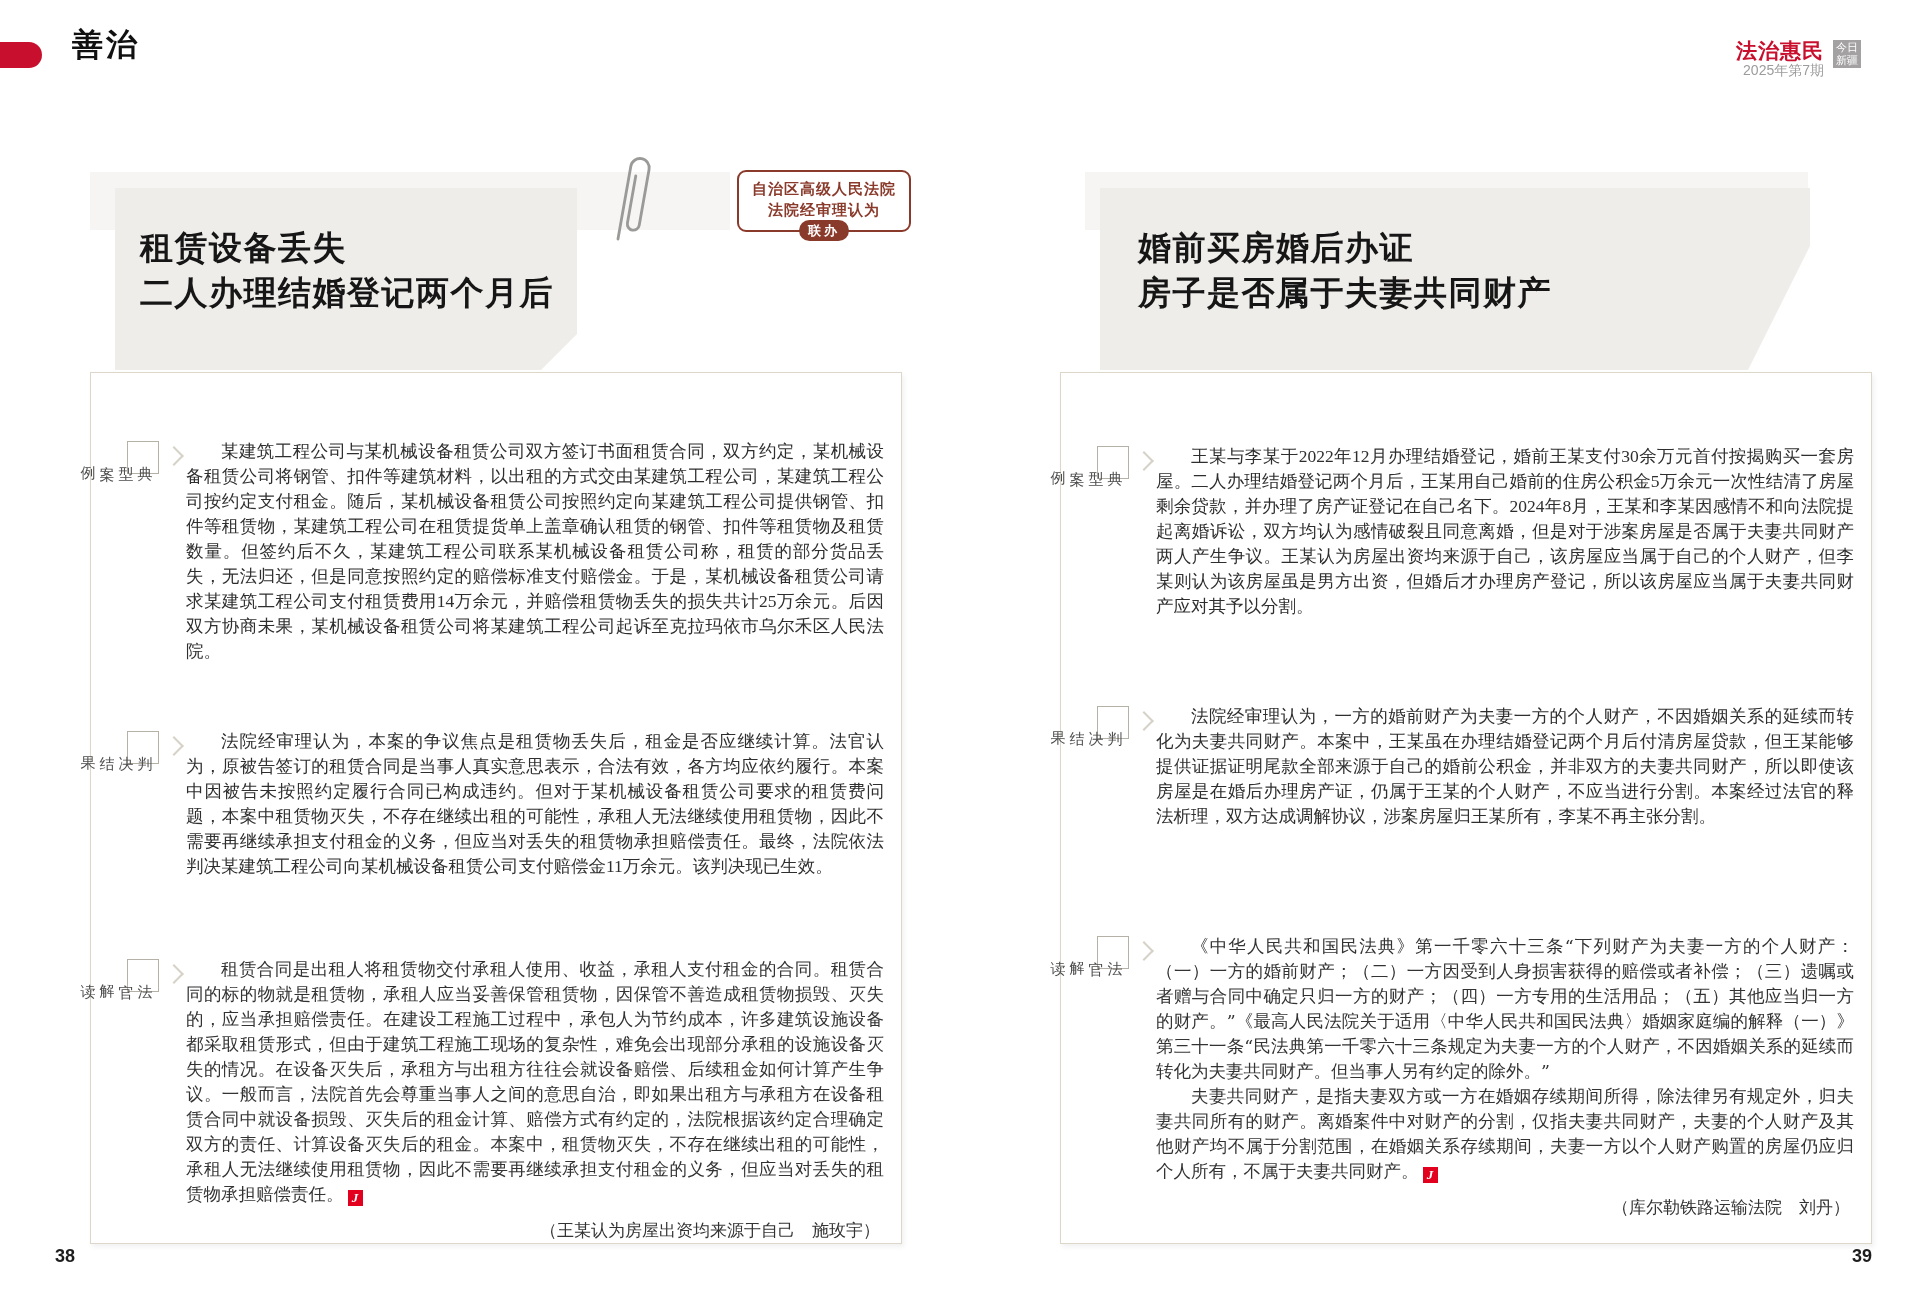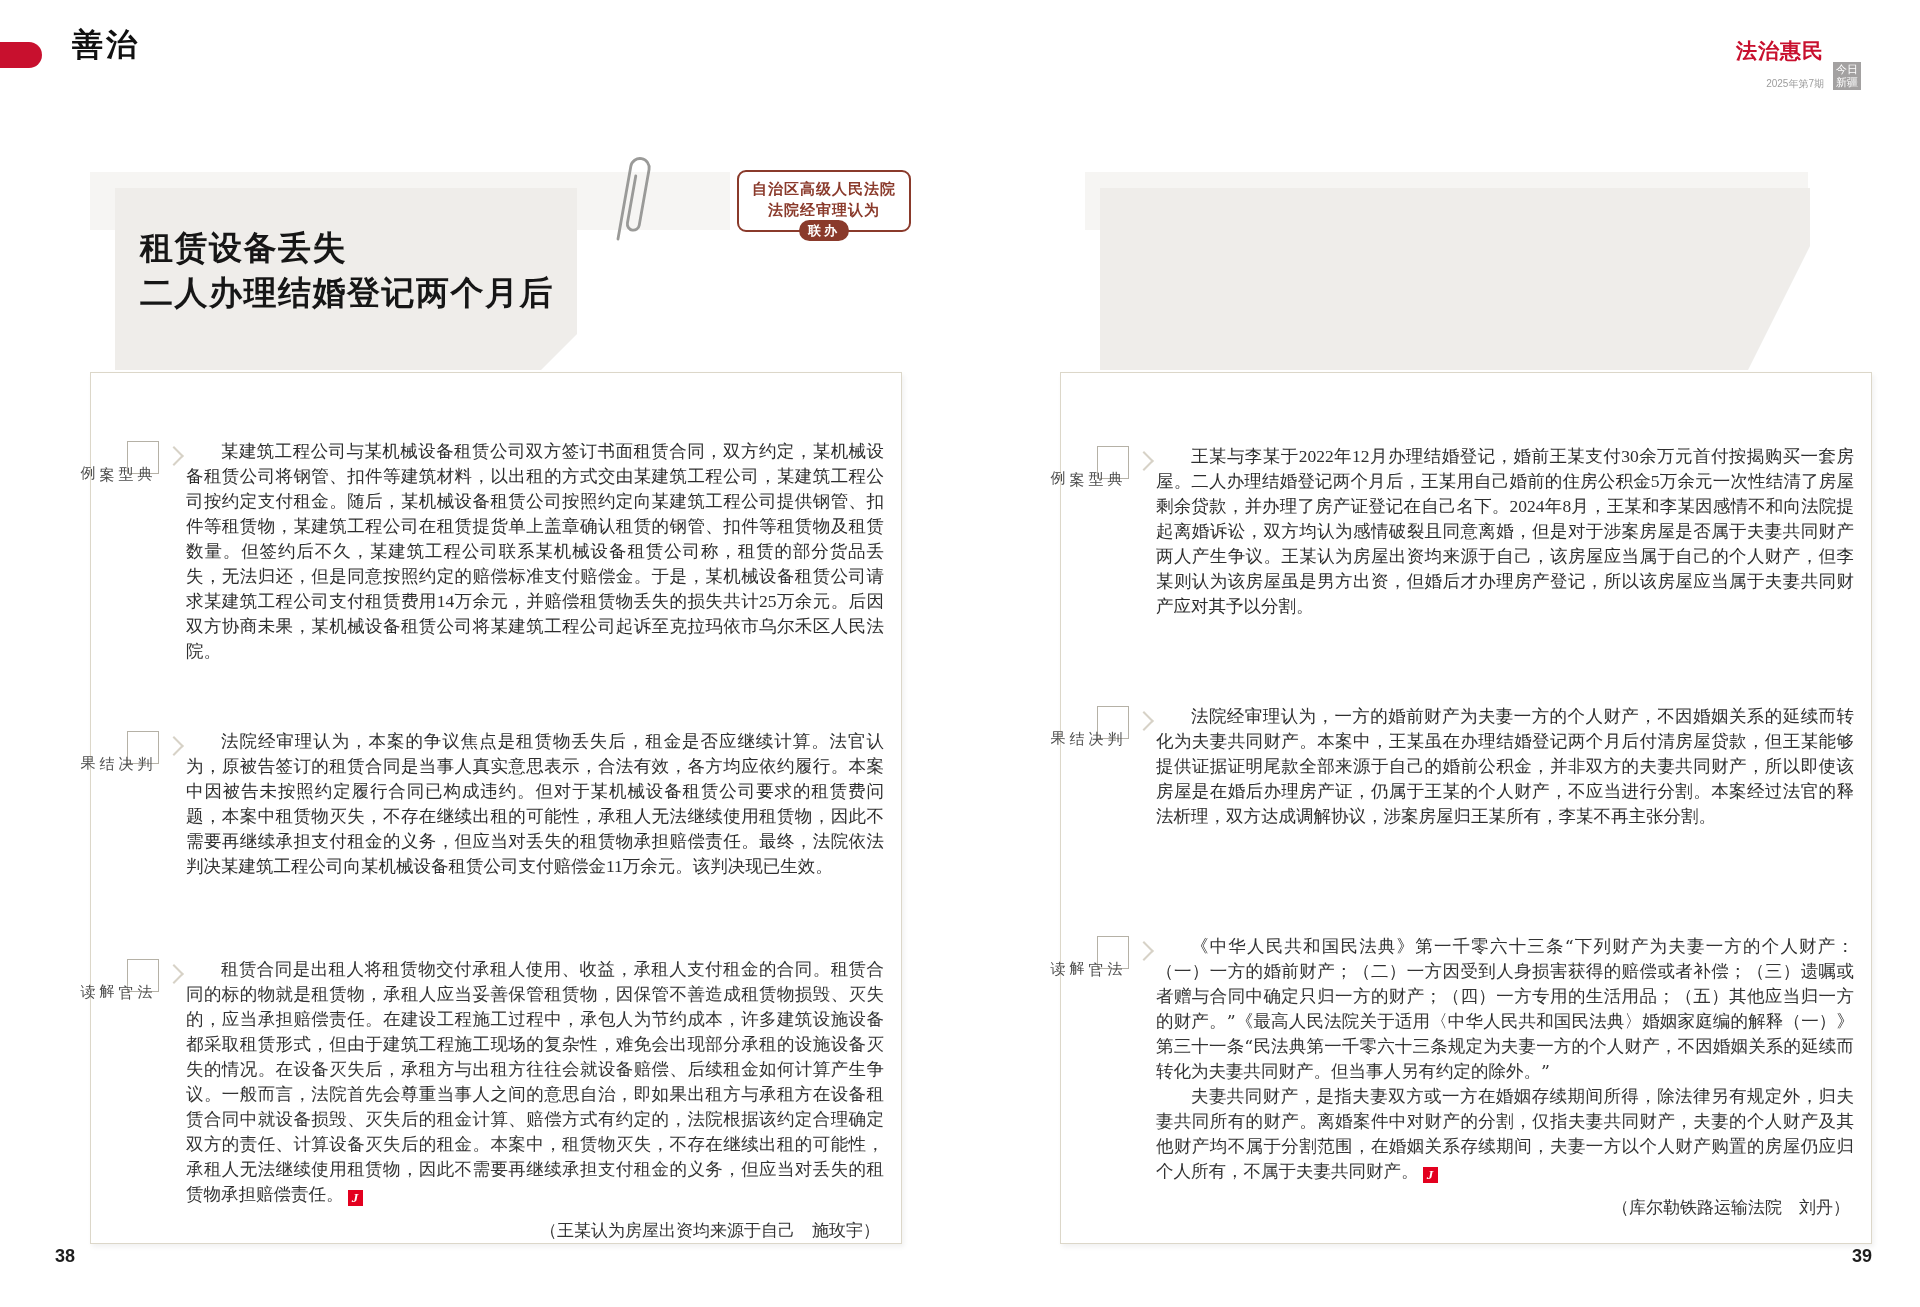--- a/index.html
+++ b/index.html
@@ -18,23 +18,23 @@
         font-family:"Liberation Sans",sans-serif;color:var(--ink);}
 
   
   .red-tab{position:absolute;left:0;top:42px;width:42px;height:26px;background:var(--red);
            border-radius:0 13px 13px 0;}
   .section-word{position:absolute;left:72px;top:24px;font-family:"Liberation Serif",serif;
                 font-size:31px;font-weight:700;letter-spacing:3px;color:#111;}
   .header-right{position:absolute;right:59px;top:40px;display:flex;align-items:flex-start;gap:9px;}
   .hr-col{text-align:right;}
   .column-name{color:var(--red);font-size:21px;font-weight:700;letter-spacing:1px;line-height:22px;}
-  .issue{color:var(--gray-text);font-size:10px;line-height:16px;margin-top:14px;}
+  .issue{color:var(--gray-text);font-size:14px;line-height:16px;margin-top:0;}
   .issue-badge{width:28px;height:28px;background:#a3a1a1;color:#fff;font-size:11px;line-height:13px;
-               text-align:center;padding-top:1px;box-sizing:border-box;margin-top:22px;}
+               text-align:center;padding-top:1px;box-sizing:border-box;}
 
   
   .band{position:absolute;background:var(--band);}
   .band-left{left:90px;top:172px;width:640px;height:58px;}
   .band-right{left:1085px;top:172px;width:723px;height:58px;}
   .title-card{position:absolute;background:var(--titlecard);
               filter:drop-shadow(2px 3px 3px rgba(0,0,0,0.10));}
   .title-card-left{left:115px;top:188px;width:462px;height:182px;
         clip-path:polygon(0 0,462px 0,462px 146px,426px 182px,0 182px);}
   .title-card-right{left:1100px;top:188px;width:710px;height:182px;
@@ -121,20 +121,24 @@
   <div class="joint-badge">
     <div class="jb-text">
       <div>自治区高级人民法院</div>
       <div>法院经审理认为</div>
     </div>
     <div class="jb-pill">联办</div>
   </div>
 
   <div class="band band-right"></div>
   <div class="title-card title-card-right"></div>
+  <div class="article-title article-title-right">
+    <div>婚前买房婚后办证</div>
+    <div>房子是否属于夫妻共同财产</div>
+  </div>
 
   <div class="content-card content-card-left">
 
     <div class="section l-sec0">
       <div class="label-box">典型案例</div>
       <div class="chevron"></div>
       <div class="para-col">
         <p>某建筑工程公司与某机械设备租赁公司双方签订书面租赁合同，双方约定，某机械设备租赁公司将钢管、扣件等建筑材料，以出租的方式交由某建筑工程公司，某建筑工程公司按约定支付租金。随后，某机械设备租赁公司按照约定向某建筑工程公司提供钢管、扣件等租赁物，某建筑工程公司在租赁提货单上盖章确认租赁的钢管、扣件等租赁物及租赁数量。但签约后不久，某建筑工程公司联系某机械设备租赁公司称，租赁的部分货品丢失，无法归还，但是同意按照约定的赔偿标准支付赔偿金。于是，某机械设备租赁公司请求某建筑工程公司支付租赁费用14万余元，并赔偿租赁物丢失的损失共计25万余元。后因双方协商未果，某机械设备租赁公司将某建筑工程公司起诉至克拉玛依市乌尔禾区人民法院。</p>
       </div>
     </div>

